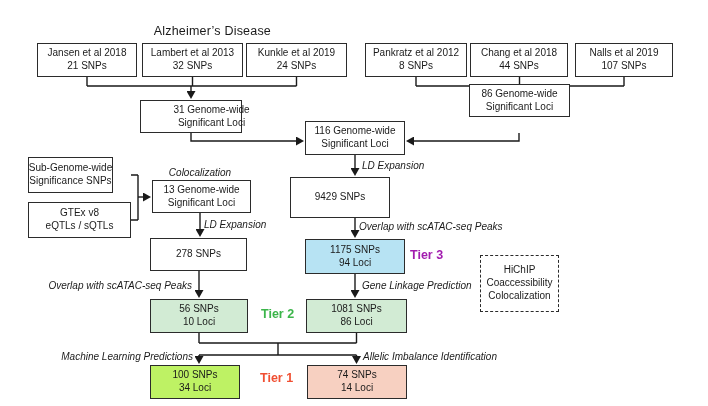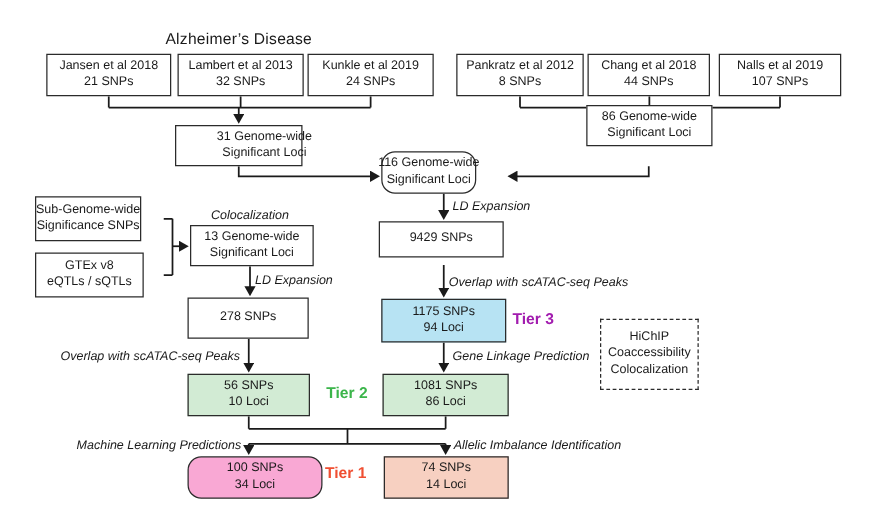--- a/index.html
+++ b/index.html
@@ -2,21 +2,21 @@
 <html><head>
 <meta charset="utf-8">
 <style>
   html,body { margin:0; padding:0; background:#ffffff; }
   .canvas {
     position:relative; width:708px; height:406px; background:#ffffff;
     font-family:"Liberation Sans", sans-serif; color:#1a1a1a; overflow:hidden;
   }
   .group-title {
     position:absolute; font-size:12.5px; letter-spacing:.2px;
-    text-align:center; white-space:nowrap;
+    text-align:right; white-space:nowrap;
   }
   .node {
     position:absolute; box-sizing:border-box; background:#fff;
     border:1.4px solid #2b2b2b; display:flex; flex-direction:column;
     align-items:center; justify-content:center; text-align:center;
     font-size:10px; line-height:1.28; white-space:nowrap;
   }
   .node.dashed { border-style:dashed; }
   .elabel {
     position:absolute; font-size:10px; font-style:italic; white-space:nowrap;
@@ -117,57 +117,57 @@
   </div>
 
   <div class="node" style="left:140px; top:100px; width:102px; height:33px;padding-left:41px;">
     <span>31 Genome-wide</span>
     <span>Significant Loci</span>
   </div>
   <div class="node" style="left:469px; top:84px; width:101px; height:33px;">
     <span>86 Genome-wide</span>
     <span>Significant Loci</span>
   </div>
-  <div class="node" style="left:305px; top:121px; width:76px; height:34px;border-radius:11px;">
+  <div class="node" style="left:305px; top:121px; width:100px; height:34px;">
     <span>116 Genome-wide</span>
     <span>Significant Loci</span>
   </div>
 
   <div class="node" style="left:28px; top:157px; width:85px; height:36px;">
     <span>Sub-Genome-wide</span>
     <span>Significance SNPs</span>
   </div>
-  <div class="node" style="left:28px; top:202px; width:87px; height:36px;">
+  <div class="node" style="left:28px; top:202px; width:103px; height:36px;">
     <span>GTEx v8</span>
     <span>eQTLs / sQTLs</span>
   </div>
   <div class="node" style="left:152px; top:180px; width:99px; height:33px;">
     <span>13 Genome-wide</span>
     <span>Significant Loci</span>
   </div>
   <div class="node" style="left:150px; top:238px; width:97px; height:33px;">
     <span>278 SNPs</span>
   </div>
 
-  <div class="node" style="left:303px; top:177px; width:100px; height:29px;">
+  <div class="node" style="left:290px; top:177px; width:100px; height:41px;">
     <span>9429 SNPs</span>
   </div>
   <div class="node" style="left: 305px; top: 239px; width: 100px; height: 35px; background-color: rgb(183, 227, 243);">
     <span>1175 SNPs</span>
     <span>94 Loci</span>
   </div>
   <div class="node" style="left: 306px; top: 299px; width: 101px; height: 34px; background-color: rgb(210, 235, 212);">
     <span>1081 SNPs</span>
     <span>86 Loci</span>
   </div>
   <div class="node" style="left: 150px; top: 299px; width: 98px; height: 34px; background-color: rgb(210, 235, 212);">
     <span>56 SNPs</span>
     <span>10 Loci</span>
   </div>
-  <div class="node" style="left: 150px; top: 365px; width: 108px; height: 34px; background-color: #f9a8d4; border-radius: 11px;">
+  <div class="node" style="left: 150px; top: 365px; width: 90px; height: 34px; background-color: #bef264;">
     <span>100 SNPs</span>
     <span>34 Loci</span>
   </div>
   <div class="node" style="left: 307px; top: 365px; width: 100px; height: 34px; background-color: rgb(247, 208, 193);">
     <span>74 SNPs</span>
     <span>14 Loci</span>
   </div>
 
   <div class="node dashed" style="left:480px; top:255px; width:79px; height:57px;">
     <span>HiChIP</span>

